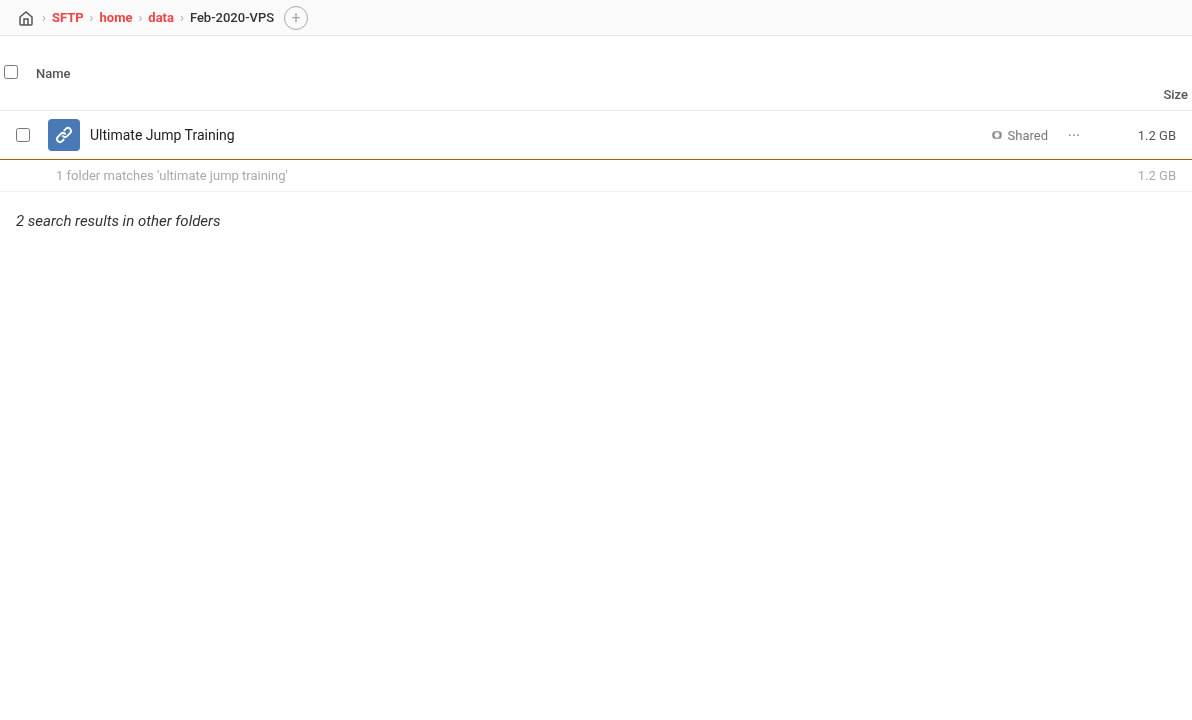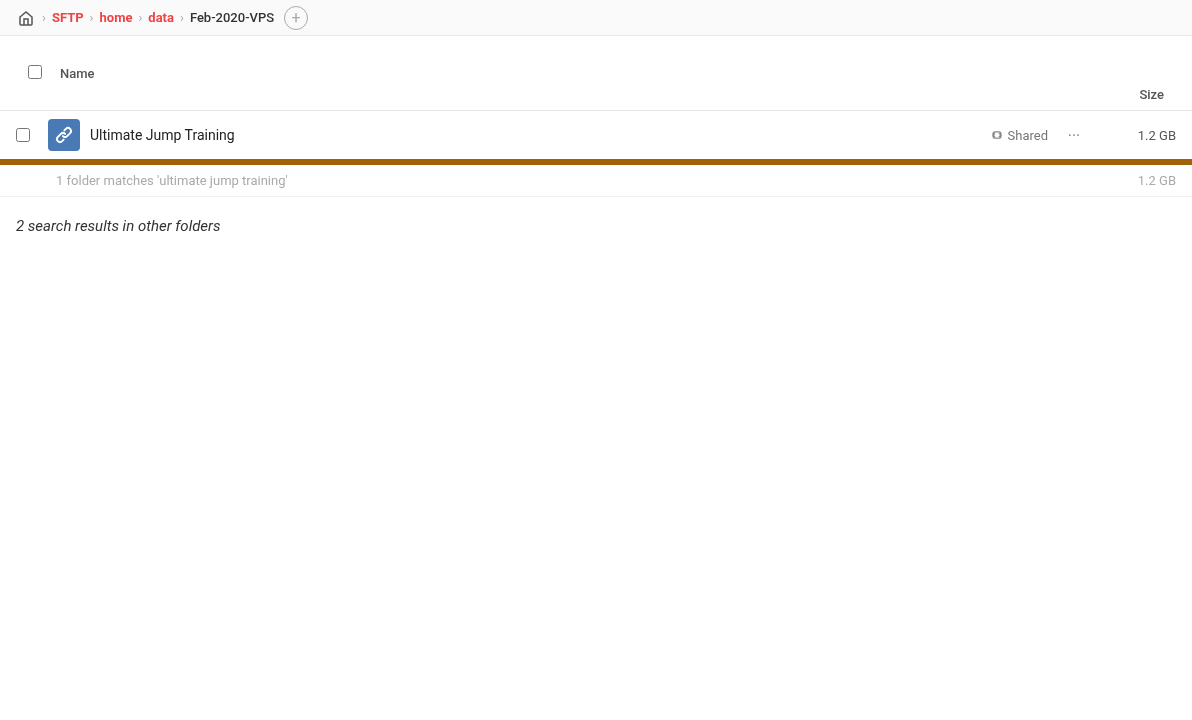--- a/index.html
+++ b/index.html
@@ -81,21 +81,21 @@
       cursor: pointer;
       font-size: 16px;
       margin-left: 6px;
       line-height: 1;
     }
 
     
     .column-header {
       display: flex;
       align-items: center;
-      padding: 8px 28px;
+      padding: 8px 4px;
       border-bottom: 1px solid #e8e8e8;
       background: #fff;
     }
 
     .col-checkbox {
       width: 24px;
       margin-right: 8px;
     }
 
     .col-name {
@@ -112,21 +112,21 @@
       color: #555;
       font-weight: 500;
       margin-top: 43px;
     }
 
     
     .file-row {
       display: flex;
       align-items: center;
       padding: 8px 16px;
-      border-bottom: 6px solid #a16207;
+      border-bottom: 1px solid #a16207;
       cursor: pointer;
       background: #fff;
       min-height: 44px;
     }
 
     .file-checkbox {
       width: 24px;
       margin-right: 8px;
       display: flex;
       align-items: center;

